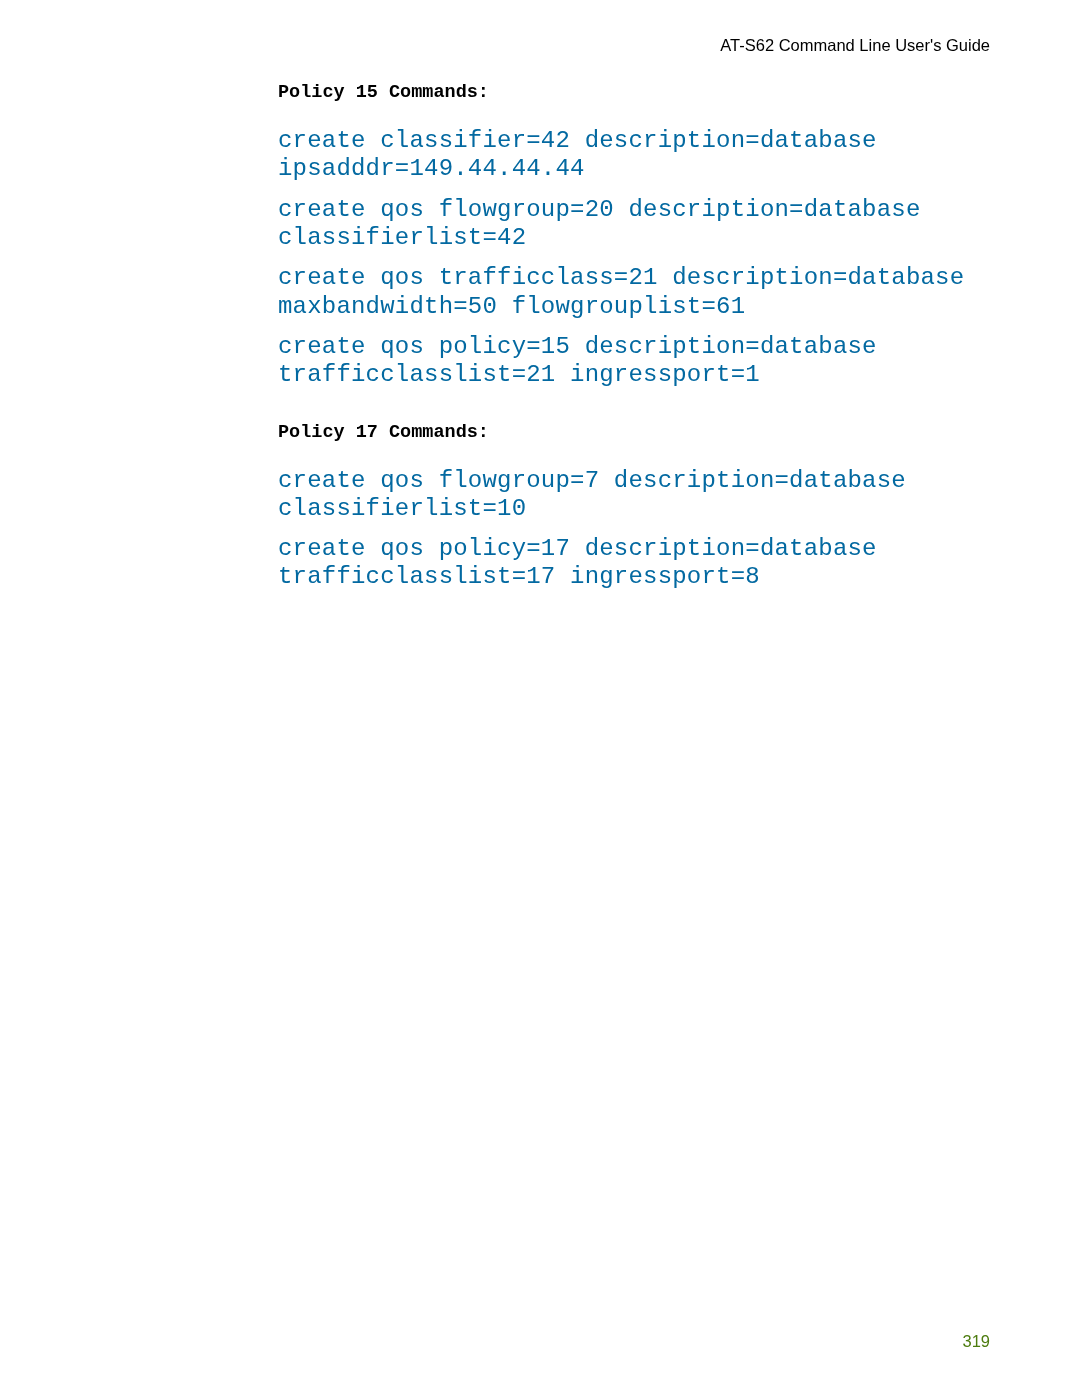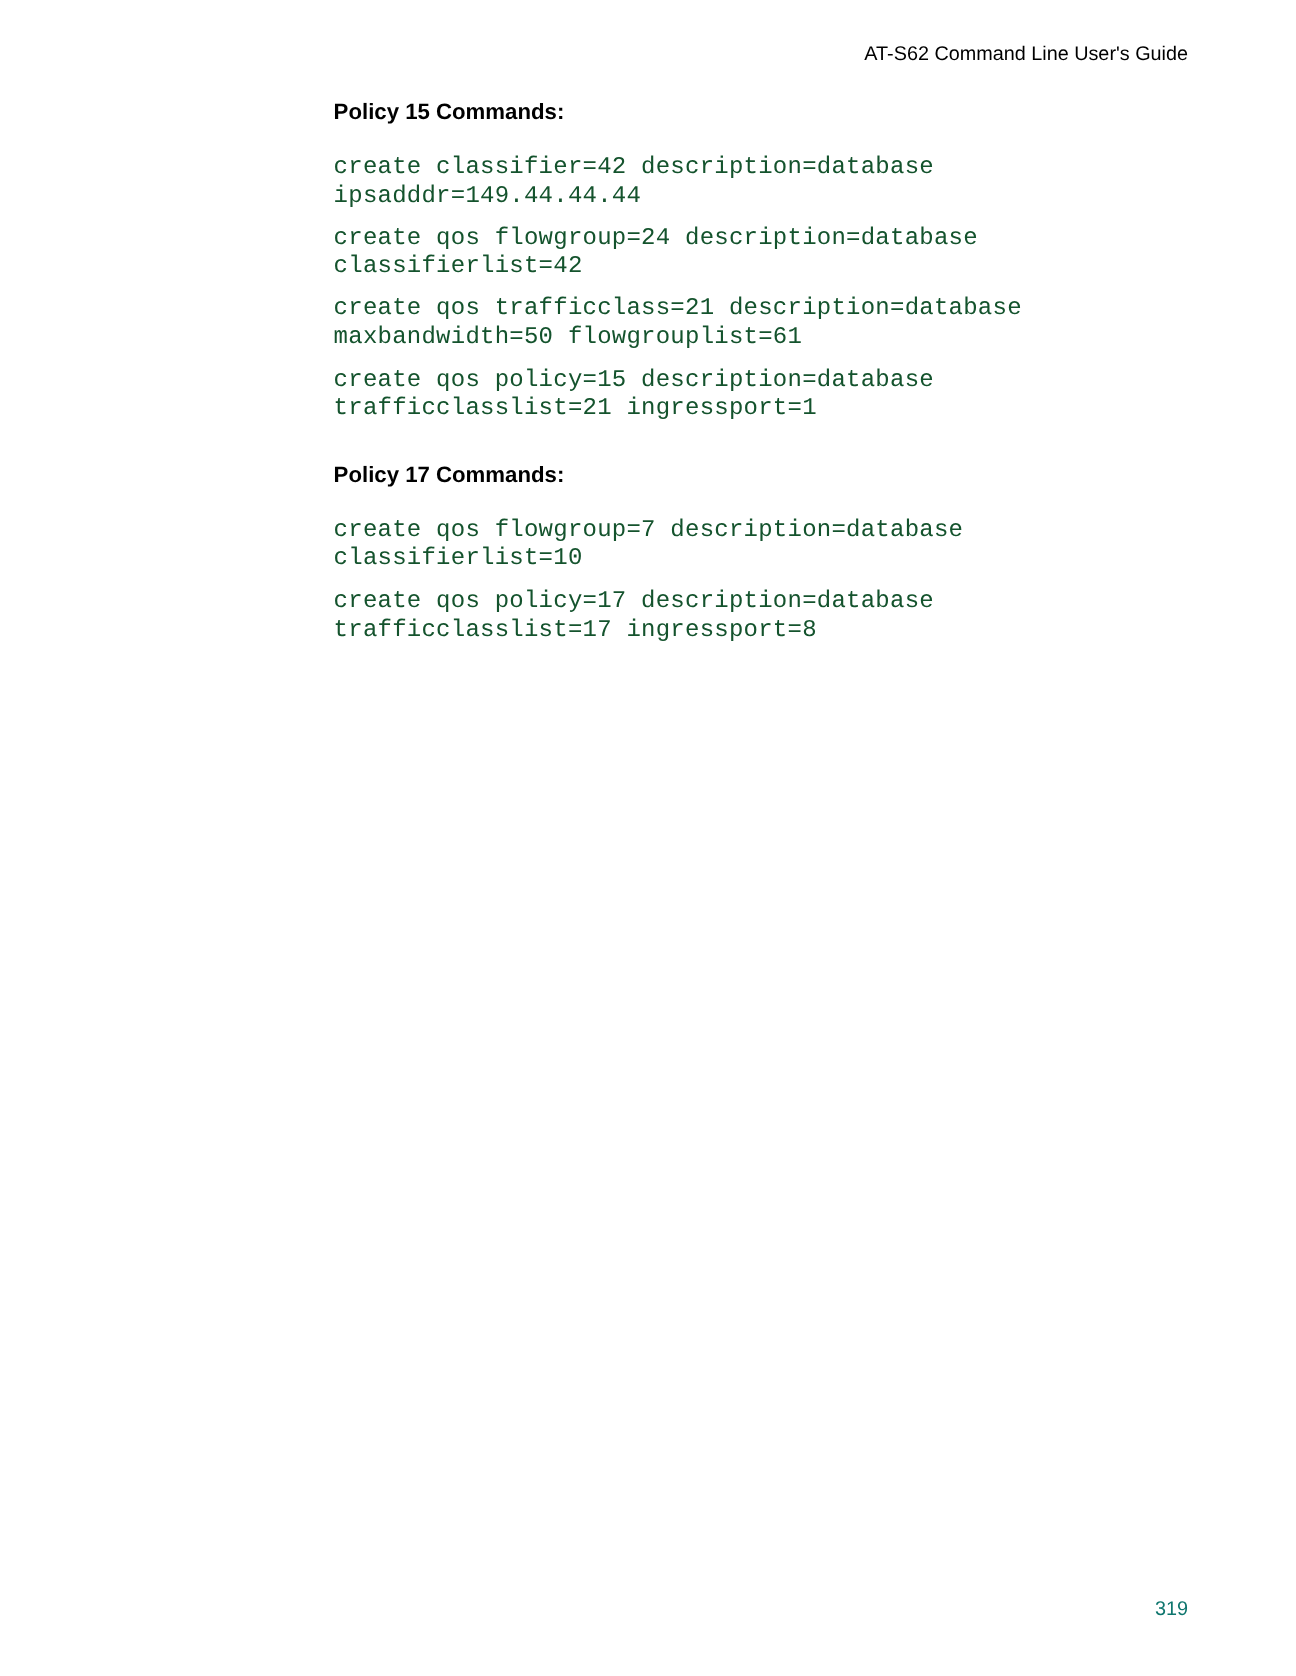--- a/index.html
+++ b/index.html
@@ -26,58 +26,58 @@
     color: #000;
     text-align: right;
   }
   .content {
     position: absolute;
     top: 82px;
     left: 278px;
     width: 712px;
   }
   .section-heading {
-    font-family: Liberation Sans, sans-serif;
+    font-family: Liberation Mono, monospace;
     font-weight: bold;
     font-size: 18.5px;
     margin: 0 0 24px 0;
     color: #000;
   }
   .mono-block {
     font-family: "Courier New", Courier, monospace;
-    font-size: 20px;
+    font-size: 24px;
     line-height: 1.18;
     margin: 0 0 12px 0;
     white-space: pre;
-    color: #14532d;
+    color: #0369a1;
     letter-spacing: 0.2px;
   }
   .page-number {
     position: absolute;
     bottom: 46px;
     right: 90px;
     font-family: Arial, Helvetica, sans-serif;
     font-size: 16.5px;
-    color: #0f766e;
+    color: #4d7c0f;
   }
 </style>
 </head>
 <body>
 
 <div class="page">
 
   <div class="header-right">AT-S62 Command Line User's Guide</div>
 
   <div class="content">
 
     <div class="section-heading">Policy 15 Commands:</div>
 
     <div class="mono-block">create classifier=42 description=database
 ipsadddr=149.44.44.44</div>
-    <div class="mono-block">create qos flowgroup=24 description=database
+    <div class="mono-block">create qos flowgroup=20 description=database
 classifierlist=42</div>
     <div class="mono-block">create qos trafficclass=21 description=database
 maxbandwidth=50 flowgrouplist=61</div>
     <div class="mono-block">create qos policy=15 description=database
 trafficclasslist=21 ingressport=1</div>
 
     <div class="section-heading" style="margin-top:32px;">Policy 17 Commands:</div>
 
     <div class="mono-block">create qos flowgroup=7 description=database
 classifierlist=10</div>

